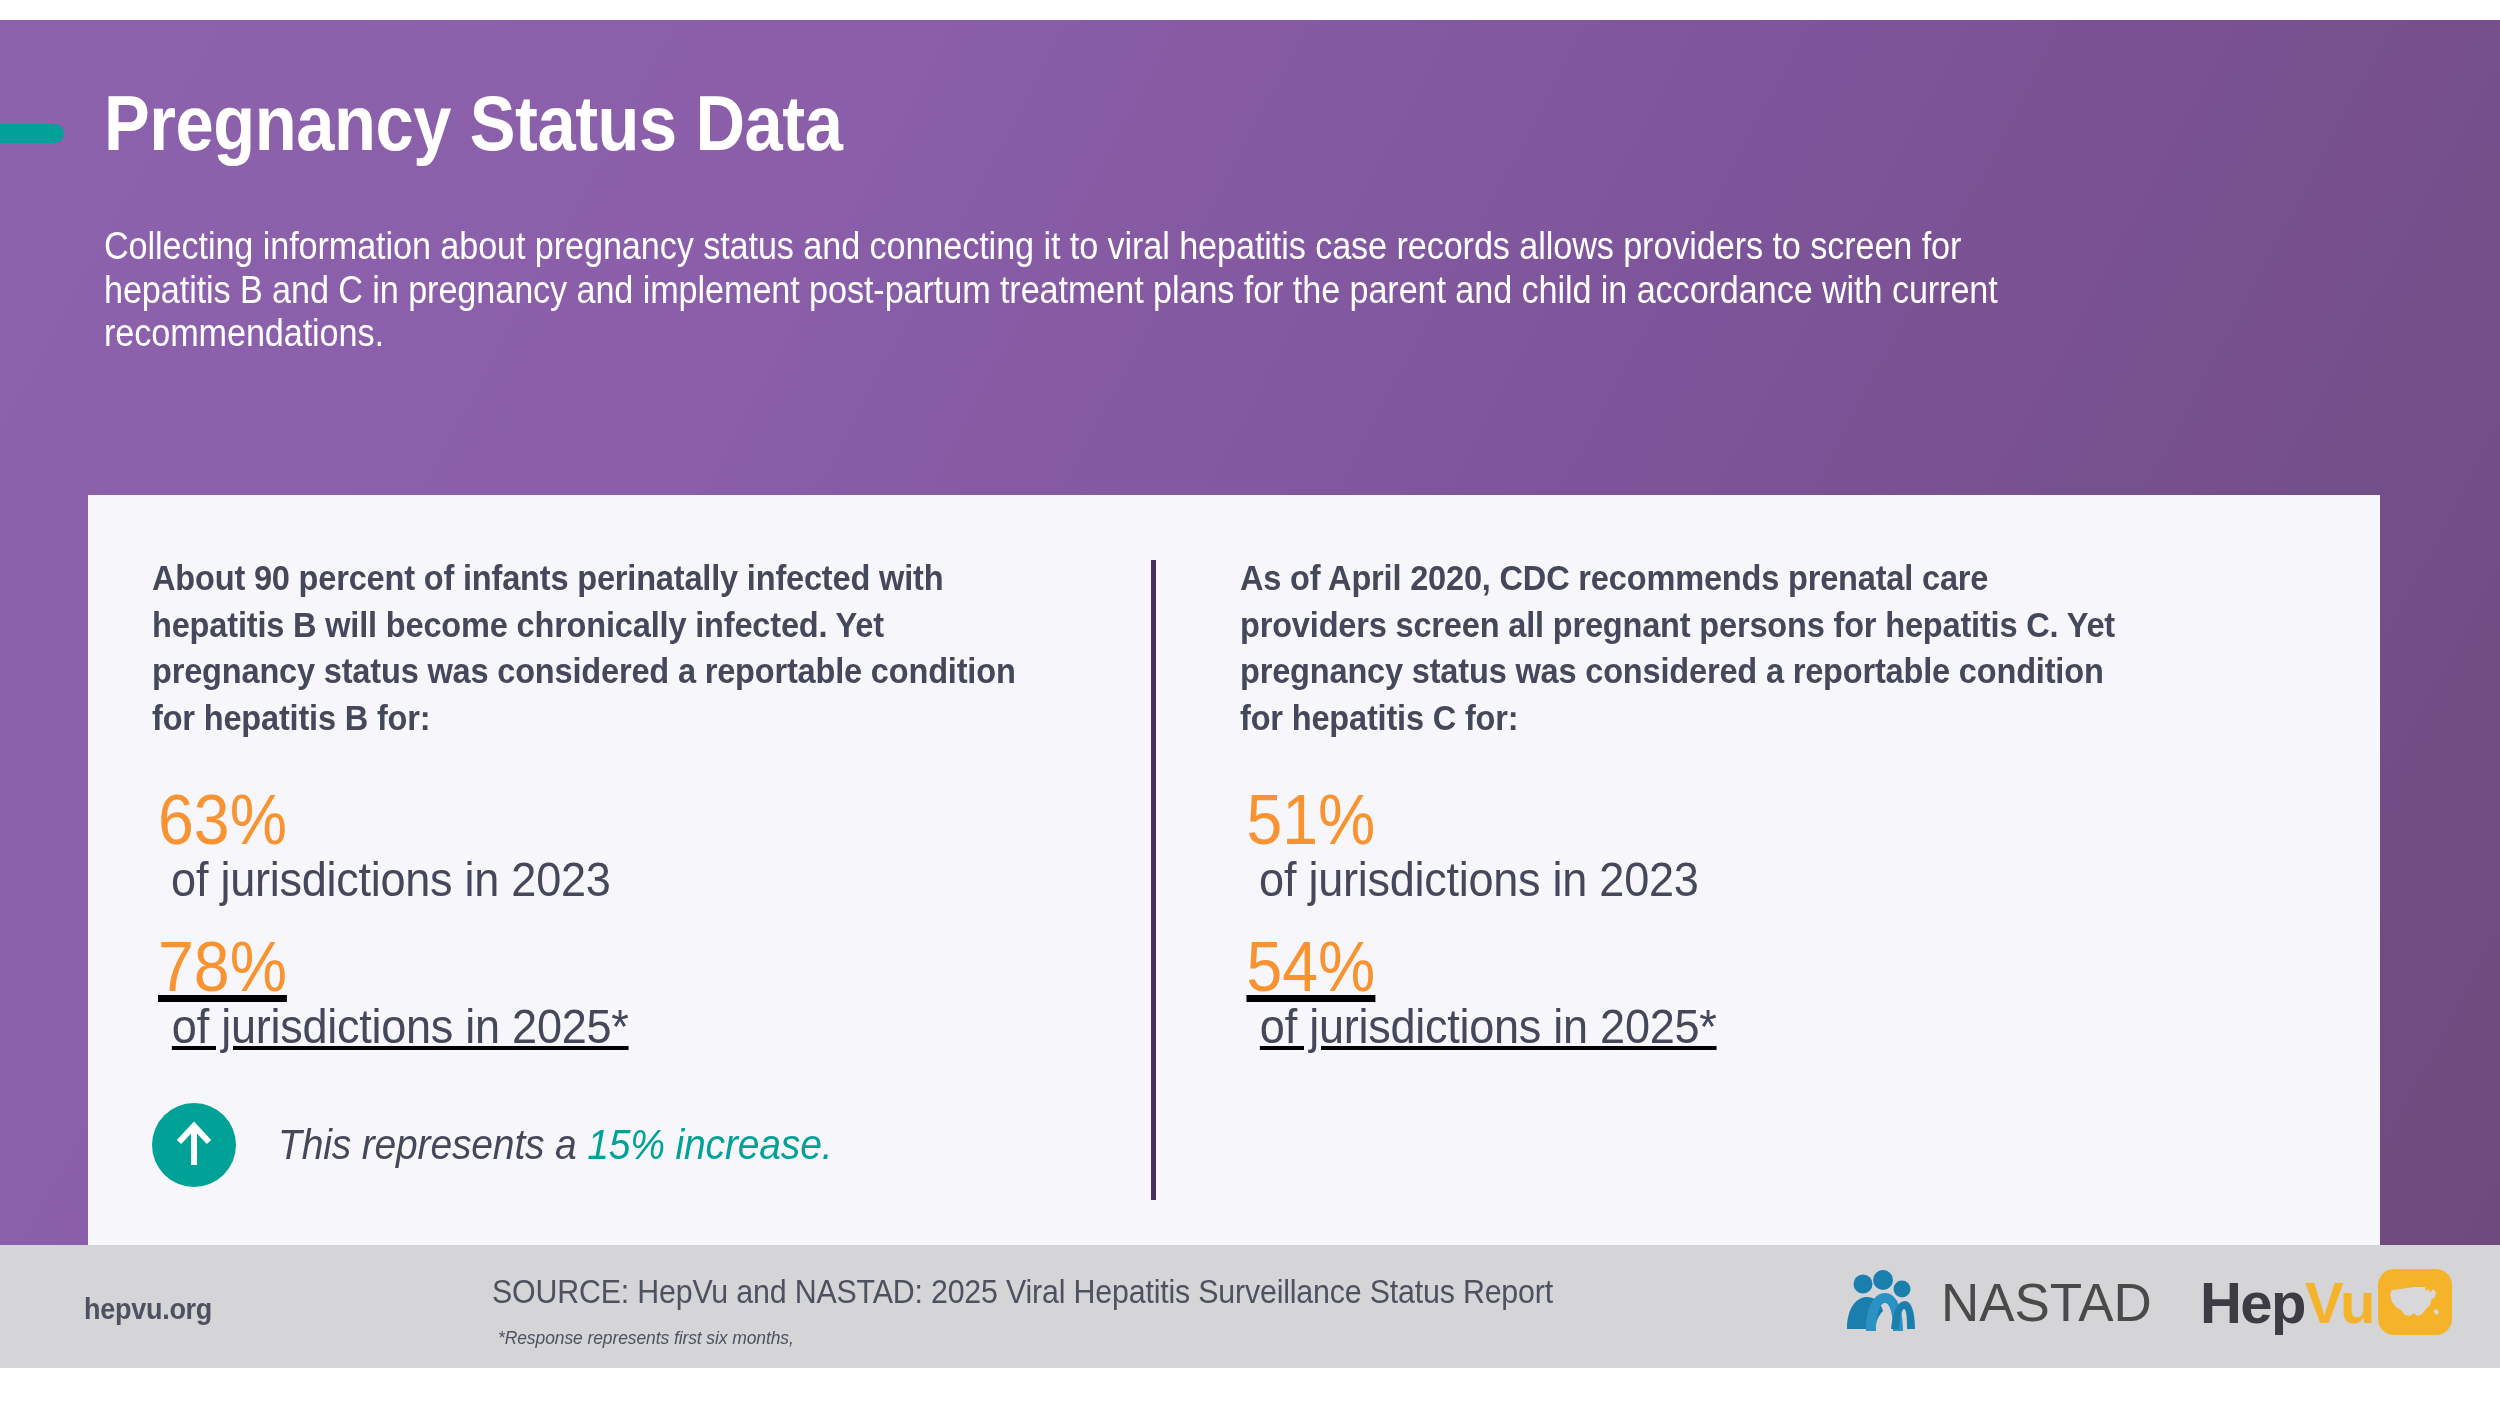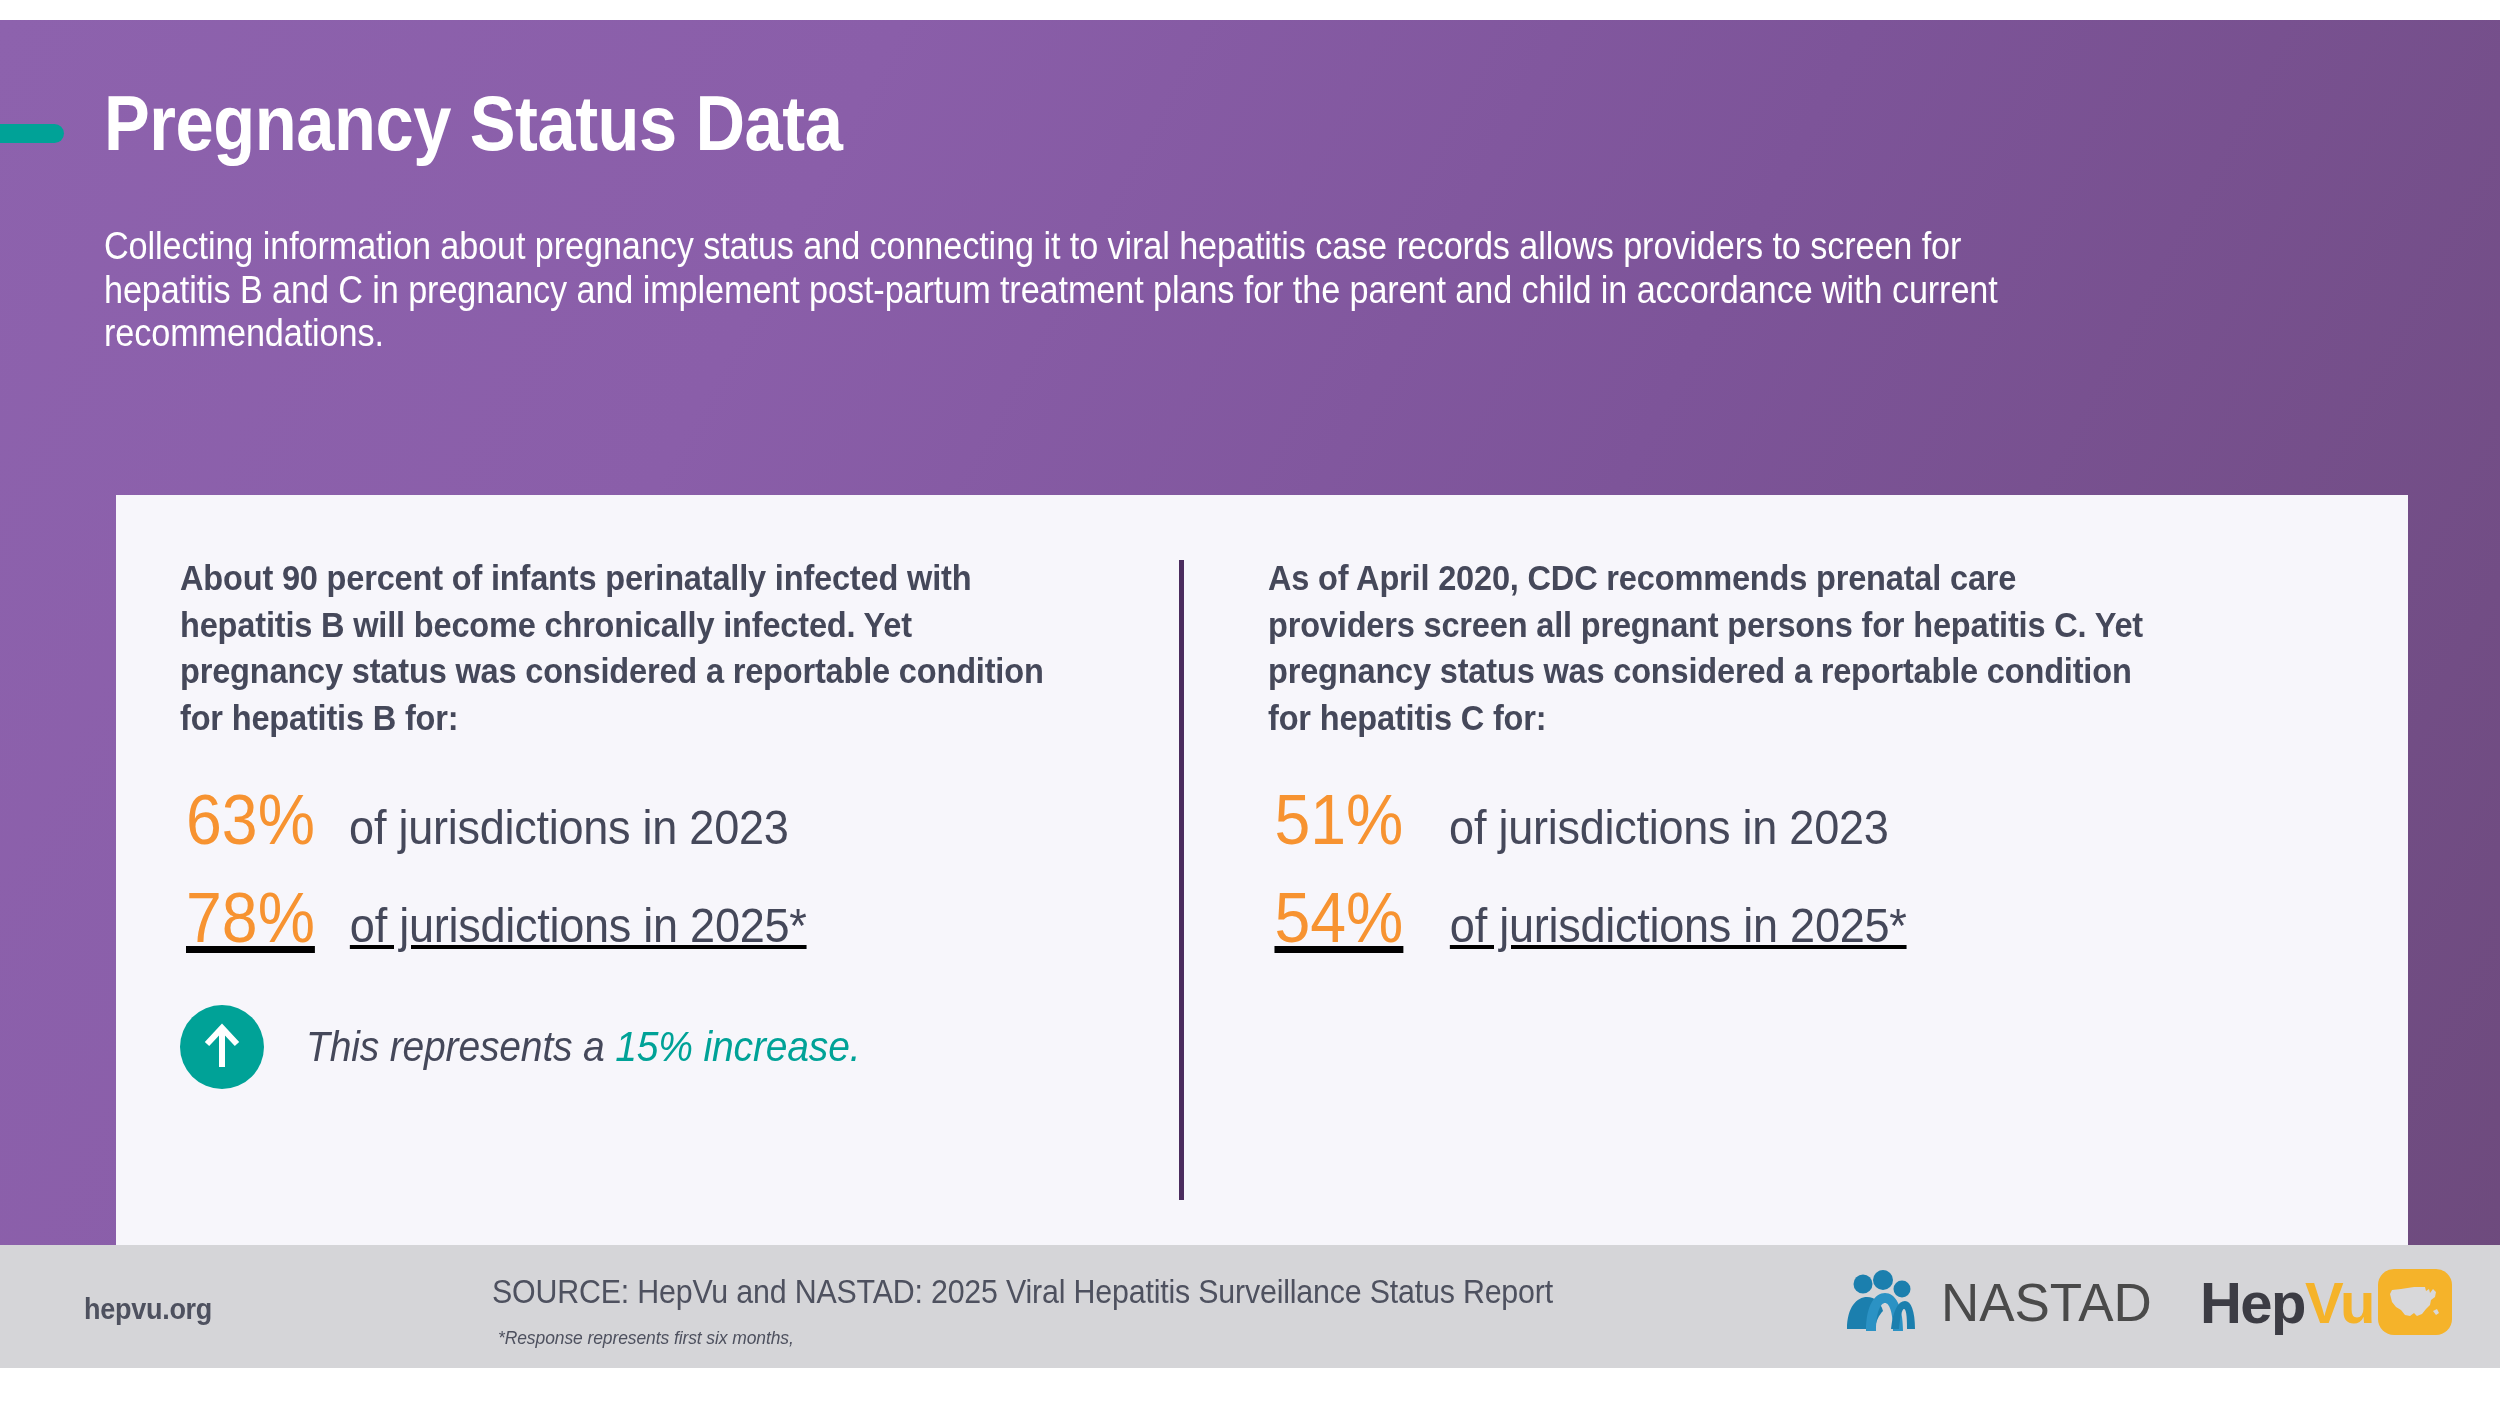--- a/index.html
+++ b/index.html
@@ -56,21 +56,21 @@
     color: #ffffff;
     line-height: 1.15;
     letter-spacing: -0.1px;
     transform: scaleX(0.90);
     transform-origin: left top;
   }
 
   
   .card {
     position: absolute;
-    left: 116px;
+    left: 88px;
     top: 475px;
     width: 2292px;
     height: 808px;
     background: #f7f6fb;
   }
 
   .card-divider {
     position: absolute;
     left: 1063px;
     top: 65px;
@@ -94,20 +94,21 @@
     line-height: 1.33;
     letter-spacing: -0.2px;
     transform: scaleX(0.93);
     transform-origin: left top;
   }
 
   .stat-row {
     display: flex;
     align-items: baseline;
     margin-top: 44px;
+    flex-direction: column;
   }
   .stat-row.second { margin-top: 28px; text-decoration: underline; }
 
   .stat-pct {
     font-size: 70px;
     font-weight: 400;
     color: #f79331;
     line-height: 1;
     transform: scaleX(0.92);
     transform-origin: left baseline;

